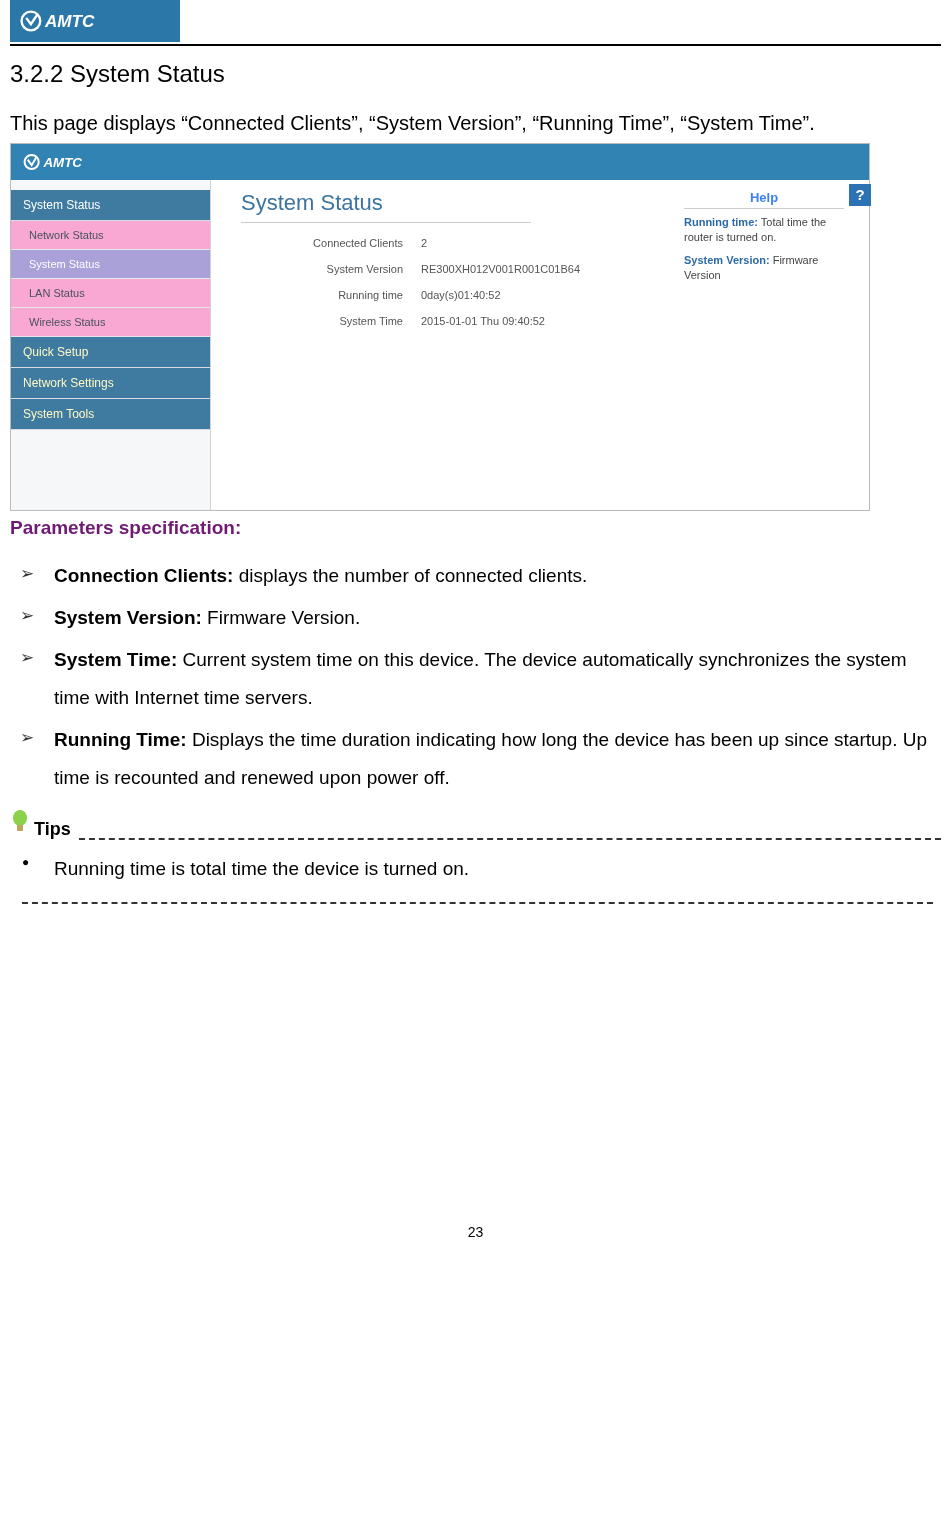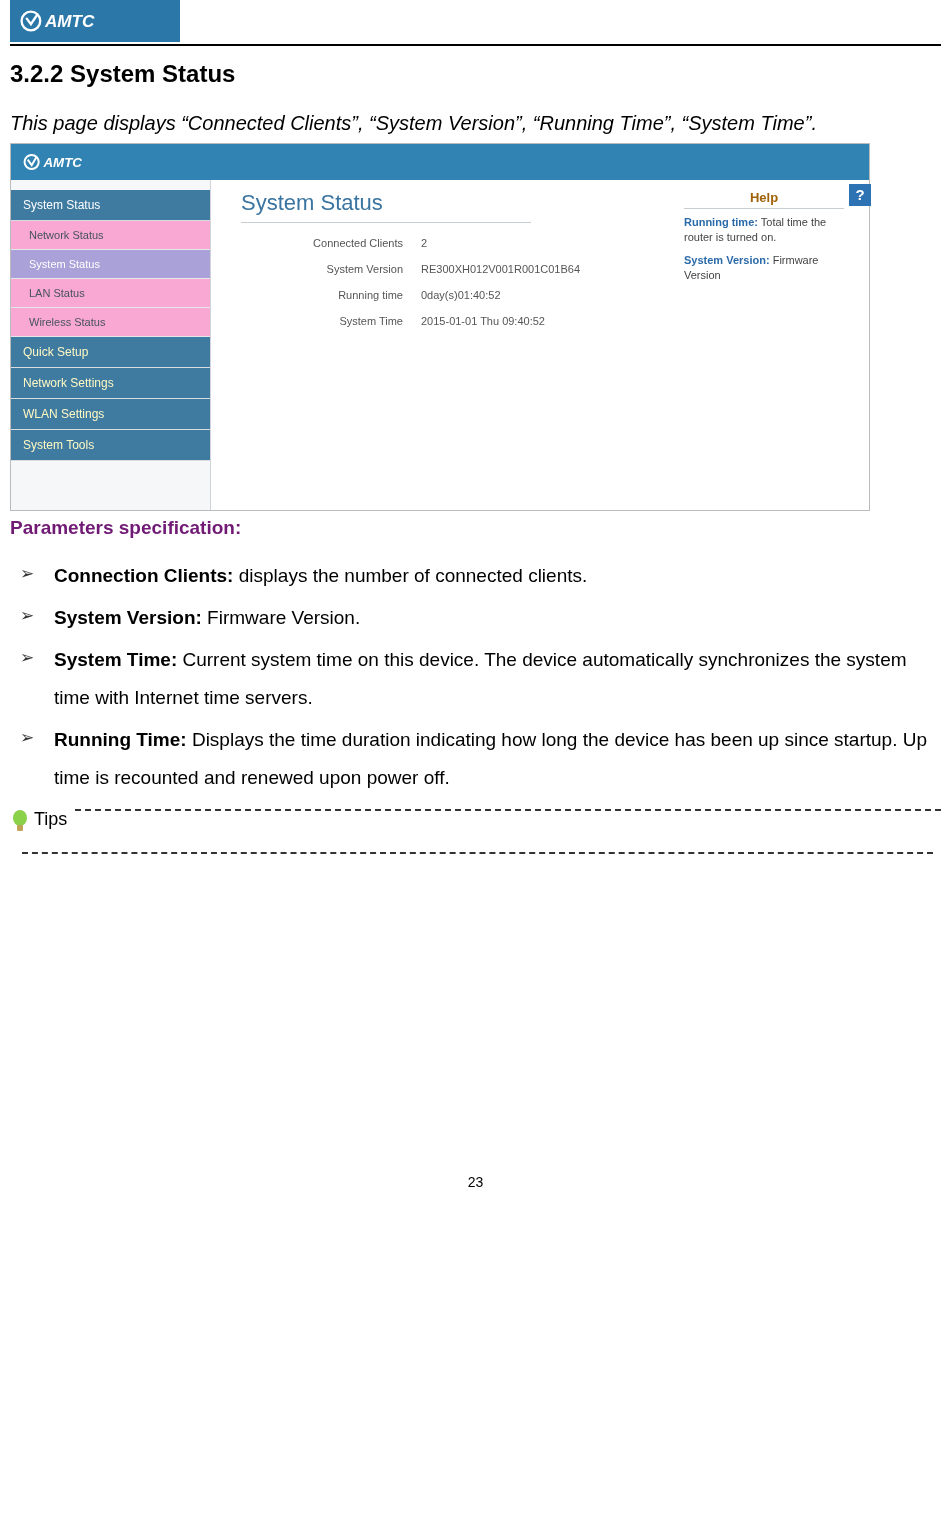--- a/index.html
+++ b/index.html
@@ -23,27 +23,26 @@
   }
   .logo-bar svg { height: 28px; }
   .header-rule {
     border: none;
     border-top: 2px solid #000;
     margin: 2px 0 14px 0;
   }
   
   .section-title {
     font-size: 24px;
-    font-weight: 700;
+    font-weight: 400;
     margin: 10px 0 24px 0;
   }
   .intro-line {
     font-size: 20px;
     margin-bottom: 8px;
-    font-style: italic;
   }
   
   .router-ui {
     border: 1px solid #bbb;
     width: 860px;
     font-size: 12px;
     position: relative;
     background: #fff;
   }
   .router-header {
@@ -115,21 +114,21 @@
   }
   .status-value { color: #555; }
   
   .help-panel {
     width: 165px;
     font-size: 11px;
     color: #444;
     padding-right: 5px;
   }
   .help-title {
-    color: #a16207;
+    color: #3b82f6;
     font-weight: 700;
     text-align: center;
     border-bottom: 1px solid #c8cdd1;
     padding-bottom: 3px;
     margin-bottom: 6px;
     font-size: 13px;
   }
   .help-row { margin-bottom: 8px; line-height: 1.35; }
   .help-row .hl { color: #2a6aa8; font-weight: 700; }
   .help-icon-badge {
@@ -165,24 +164,24 @@
     position: absolute;
     left: 4px;
     top: 0;
     font-size: 17px;
     color: #333;
   }
   .arrow-list li b { font-weight: 700; }
   
   .tips-header {
     display: flex;
-    align-items: flex-start;
+    align-items: flex-end;
     margin: 12px 0 12px 0;
     font-size: 18px;
-    font-weight: 400;
+    font-weight: 700;
   }
   .tips-header .bulb-icon { margin-right: 4px; }
   .tips-dashes {
     flex: 1;
     border: none;
     border-top: 2px dashed #333;
     margin-left: 8px;
     height: 0;
   }
   .bullet-list { list-style: none; margin-left: 6px; }
@@ -248,21 +247,20 @@
     <div class="router-body">
 
       <div class="router-sidebar">
         <div class="nav-item nav-top">System Status</div>
         <div class="nav-item nav-sub">Network Status</div>
         <div class="nav-item nav-sub active">System Status</div>
         <div class="nav-item nav-sub">LAN Status</div>
         <div class="nav-item nav-sub">Wireless Status</div>
         <div class="nav-item nav-group">Quick Setup</div>
         <div class="nav-item nav-group">Network Settings</div>
-        <div class="nav-item nav-group">WLAN Settings</div>
         <div class="nav-item nav-group">System Tools</div>
       </div>
 
       <div class="router-main">
         <div class="status-area">
           <div class="status-title">System Status</div>
           <div class="status-row">
             <div class="status-label">Connected Clients</div>
             <div class="status-value">2</div>
           </div>
@@ -314,16 +312,19 @@
   <div class="tips-header">
     <span class="bulb-icon">
       <svg width="20" height="26" viewBox="0 0 20 26">
         <ellipse cx="10" cy="9" rx="7" ry="8" fill="#8bd14a"></ellipse>
         <rect x="7" y="16" width="6" height="6" rx="1" fill="#bfa55a"></rect>
       </svg>
     </span>
     <span>Tips</span>
     <hr class="tips-dashes">
   </div>
+  <ul class="bullet-list">
+    <li>Running time is total time the device is turned on.</li>
+  </ul>
   <hr class="end-dashes">
 
   <div class="page-number">23</div>
 </div>
 
 </body></html>

